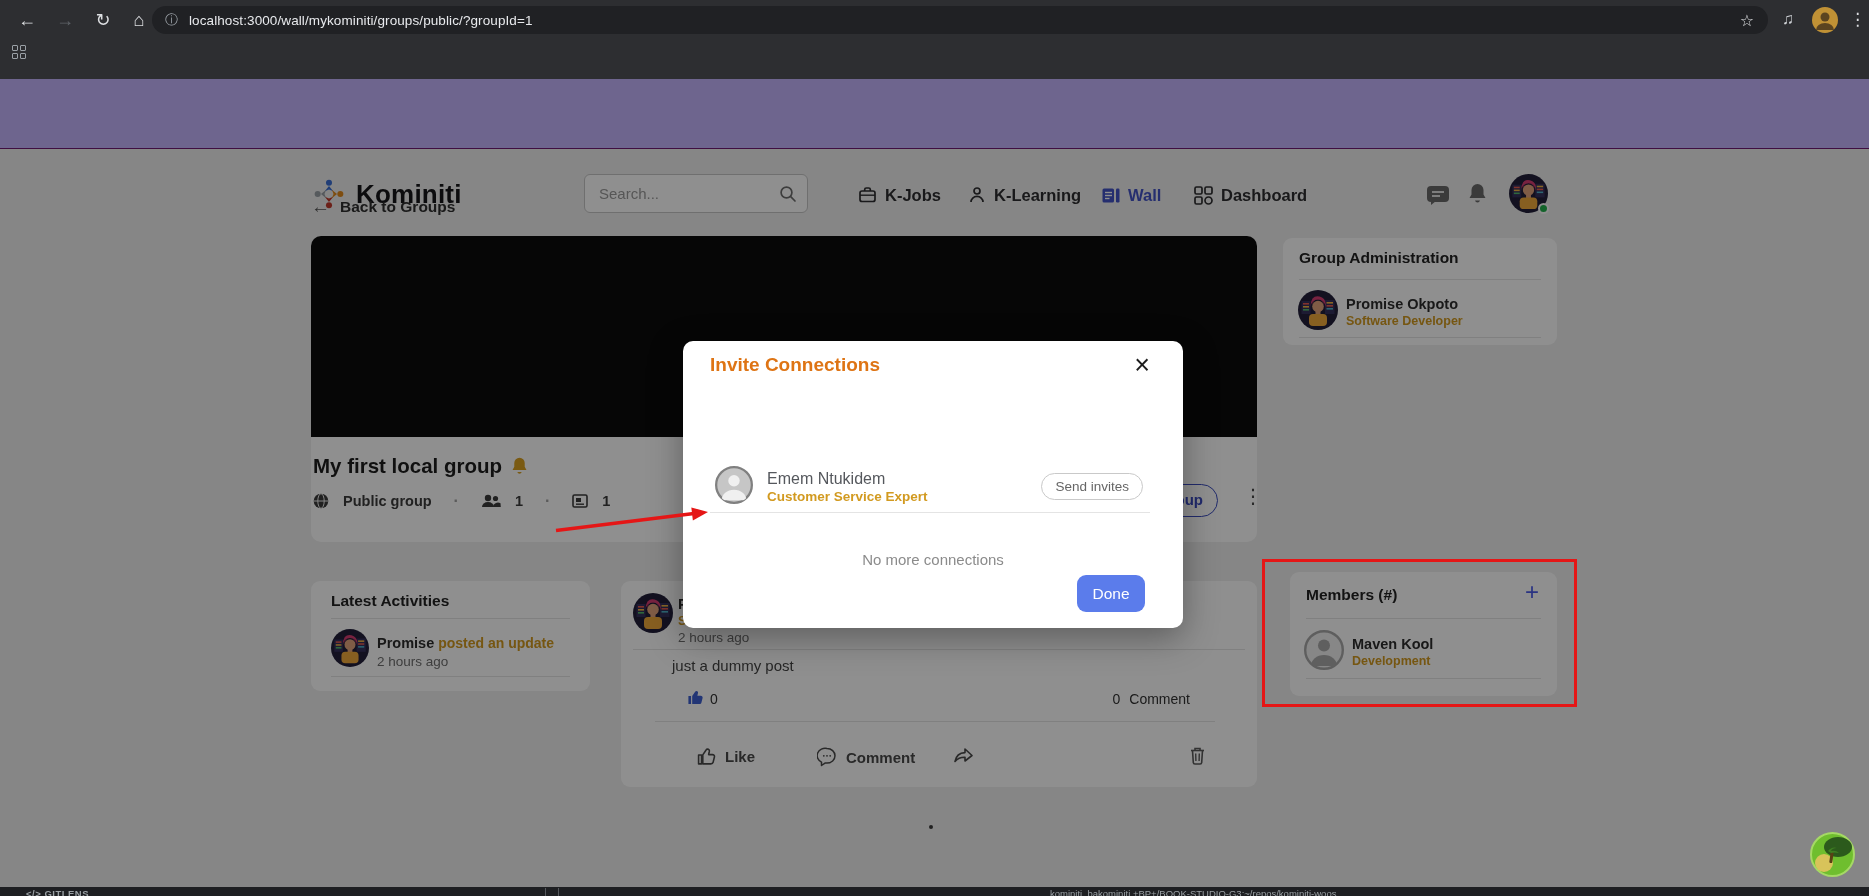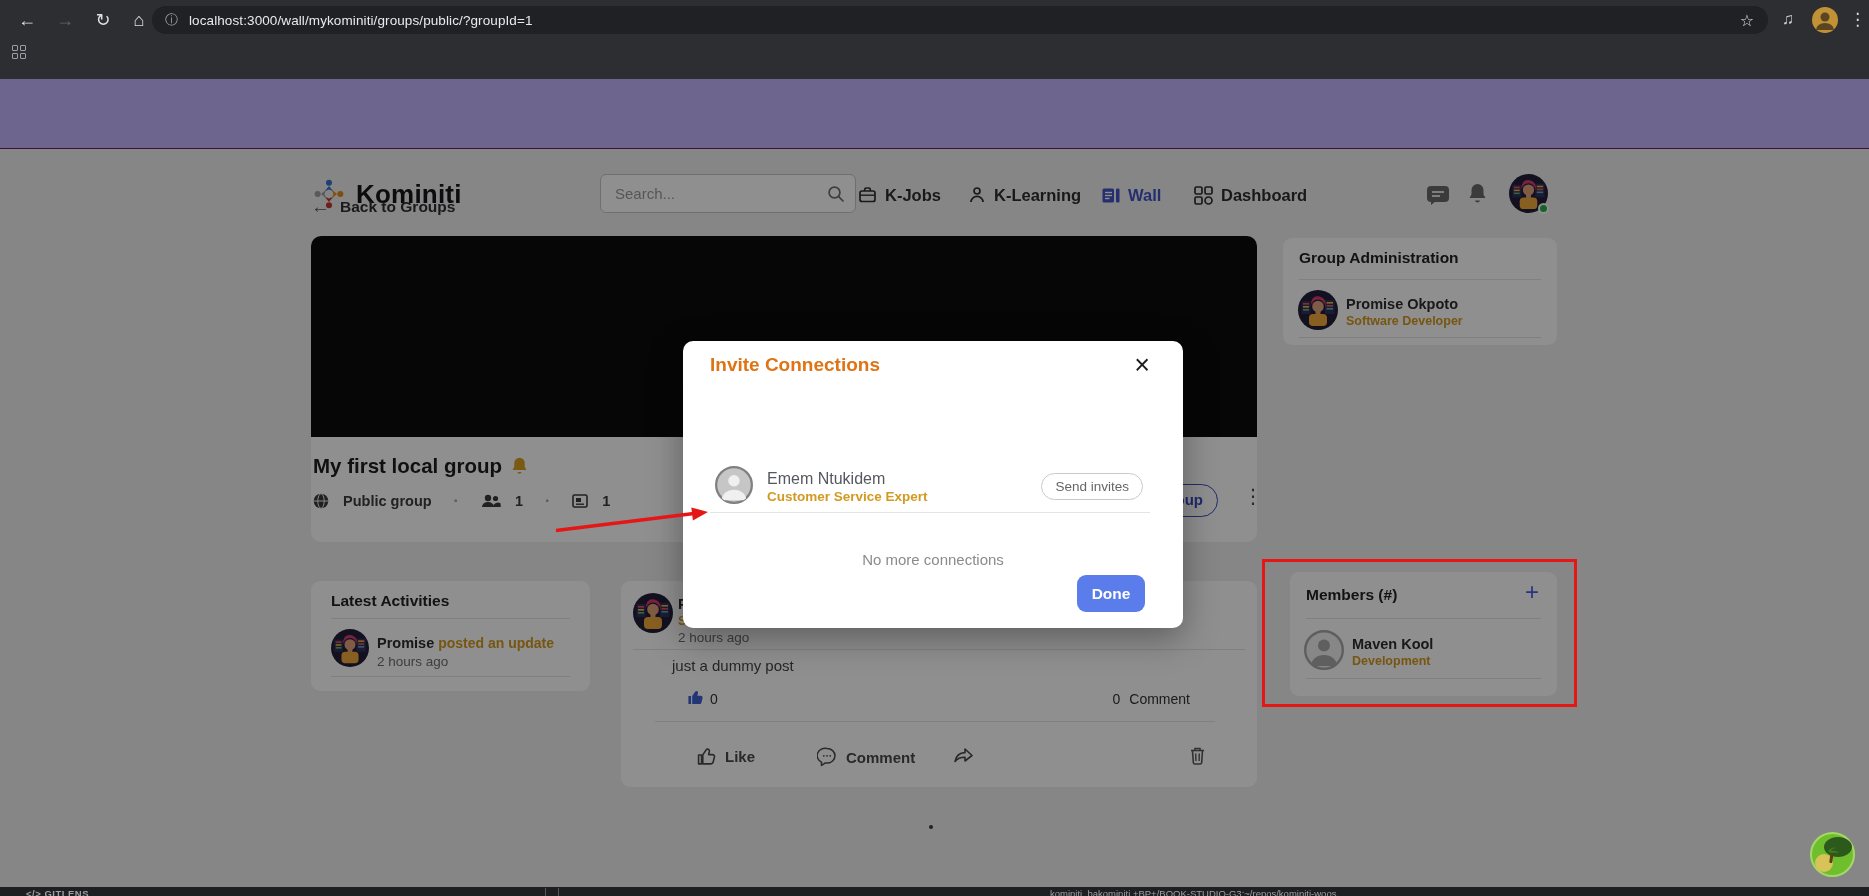--- a/index.html
+++ b/index.html
@@ -20,21 +20,21 @@
   .urlbar .star { position:absolute; right:14px; color:#dcdee1; font-size:16px; }
   .media-ic { position:absolute; left:1782px; top:10px; color:#cfd2d6; font-size:16px; }
   .chrome-menu { position:absolute; left:1849px; top:9px; color:#dcdee1; font-size:17px; }
   .apps-grid { position:absolute; left:12px; top:45px; width:16px; height:16px; display:grid; grid-template-columns:6px 6px; grid-template-rows:6px 6px; gap:2px; }
   .apps-grid span { border:1.5px solid #9aa0a6; border-radius:1px; }
 
   
   .appbar { position:absolute; left:0; top:79px; width:1869px; height:70px; background:#c4b5fd; border-bottom:1px solid #701a75; z-index:1; }
   .brand { position:absolute; left:312px; top:98px; display:flex; align-items:center; gap:10px; }
   .brand-name { font-size:26px; font-weight:800; color:#17171a; letter-spacing:.2px; }
-  .hsearch { position:absolute; left:600px; top:95px; width:256px; height:39px; border:1px solid #c6c6c6; border-radius:6px; background:#fff; }
+  .hsearch { position:absolute; left:584px; top:95px; width:224px; height:39px; border:1px solid #c6c6c6; border-radius:6px; background:#fff; }
   .hsearch input { position:absolute; left:0; top:0; width:100%; height:100%; border:0; outline:0; background:transparent; padding:0 36px 0 14px; font-size:15px; color:#444; font-family:inherit; }
   .hsearch input::placeholder { color:#9a9a9a; }
   .hsearch svg { position:absolute; right:10px; top:10px; }
   .navitem { position:absolute; top:103px; height:26px; display:flex; align-items:center; gap:8px; font-size:16.5px; font-weight:600; color:#2e2e30; }
   .navitem.active { color:#4353C6; }
   .hicon { position:absolute; }
   .avatar-wrap { position:absolute; left:1509px; top:95px; width:39px; height:39px; }
   .avatar-wrap .dot { position:absolute; right:-1px; bottom:-1px; width:11px; height:11px; border-radius:50%; background:#23b14d; border:2px solid #fff; }
 
   
@@ -71,21 +71,21 @@
   .modal-title { position:absolute; left:27px; top:13px; font-size:19px; font-weight:700; color:#DE7414; }
   .modal-close { position:absolute; right:33px; top:9px; font-size:27px; font-weight:400; color:#1c1c1c; line-height:30px; }
   .msearch { position:absolute; left:30px; top:69px; width:432px; height:37px; background:#e9e9ea; border-radius:19px; }
   .msearch input { position:absolute; left:0; top:0; width:100%; height:100%; background:transparent; border:0; outline:0; padding:0 16px 0 42px; font-size:14.5px; color:#555; font-family:inherit; }
   .msearch input::placeholder { color:#8a8f94; }
   .msearch svg { position:absolute; left:16px; top:10px; }
   .conn-name { position:absolute; left:84px; top:129px; font-size:16px; color:#55585d; }
   .conn-role { position:absolute; left:84px; top:148px; font-size:13.5px; font-weight:600; color:#D29A20; }
   .sendbtn { position:absolute; right:40px; top:132px; height:27px; padding:0 13px; border:1px solid #c9c9c9; border-radius:14px; background:#fff; color:#666; font-size:13.5px; line-height:25px; }
   .noconn { position:absolute; left:0; top:210px; width:100%; text-align:center; font-size:15px; color:#8b8b8b; }
-  .donebtn { position:absolute; right:38px; top:234px; width:68px; height:37px; background:#5B7CEB; border-radius:9px; color:#fff; font-size:15.5px; font-weight:700; display:flex; align-items:center; justify-content:center; }
+  .donebtn { position:absolute; right:38px; top:234px; width:68px; height:37px; background:#5B7CEB; border-radius:9px; color:#fff; font-size:15.5px; font-weight:400; display:flex; align-items:center; justify-content:center; }
 
   
   .anno-svg { position:absolute; left:0; top:0; z-index:25; pointer-events:none; }
   .red-rect { position:absolute; left:1262px; top:559px; width:315px; height:148px; border:3px solid #E51616; z-index:25; pointer-events:none; }
 
   
   .statusbar { position:absolute; left:0; top:887px; width:1869px; height:9px; background:#1e1f22; z-index:30; overflow:hidden; font-size:9.5px; color:#9aa0a4; white-space:nowrap; }
   .statusbar .lft { position:absolute; left:26px; top:1px; letter-spacing:.5px; font-weight:700; }
   .statusbar .rgt { position:absolute; left:1050px; top:1px; width:590px; overflow:hidden; }
   .statusbar .vsep { position:absolute; top:1px; width:1px; height:8px; background:#55585c; }

